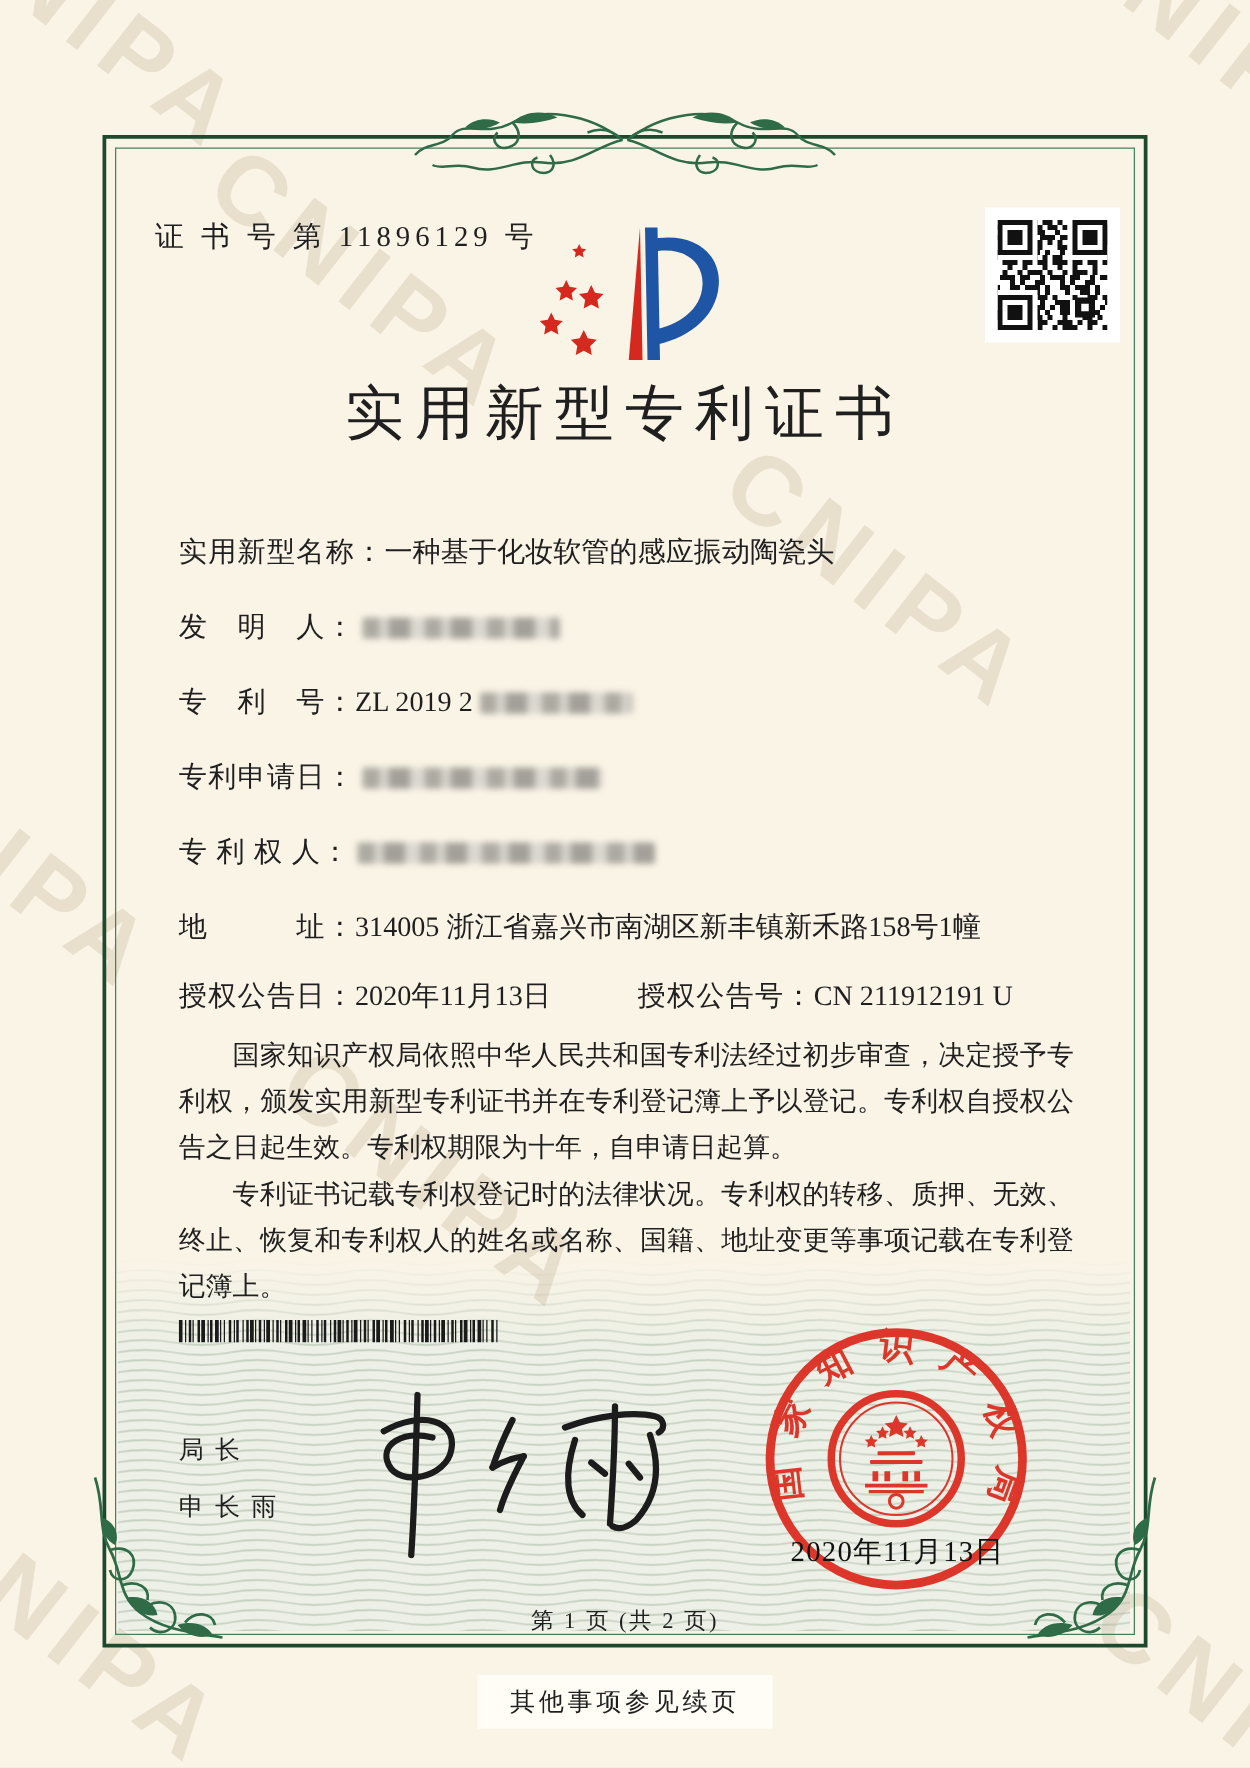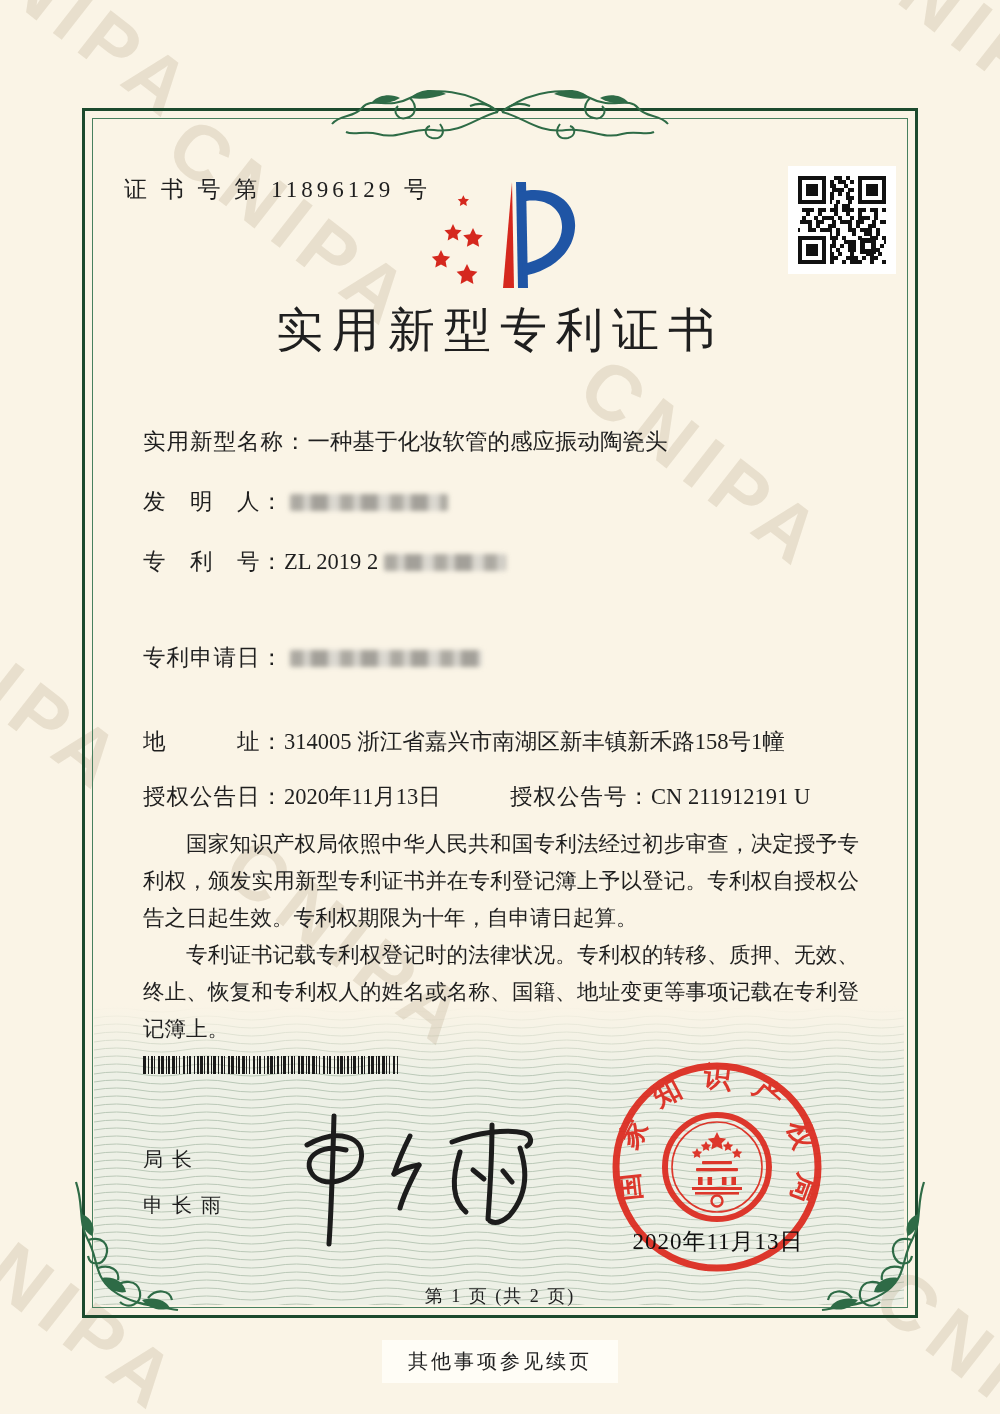--- a/index.html
+++ b/index.html
@@ -205,22 +205,25 @@
 
   <div class="field" style="top:426px;">
     <span class="lab">实用新型名称：</span><span>一种基于化妆软管的感应振动陶瓷头</span>
   </div>
   <div class="field" style="top:486px;">
     <span class="lab">发　明　人：</span><span class="redact" style="width:158px;"></span>
   </div>
   <div class="field" style="top:546px;font-family:Liberation Serif, serif;">
     <span class="lab">专　利　号：</span><span>ZL 2019 2</span><span class="redact" style="width:122px;"></span>
   </div>
-  <div class="field" style="top:606px;margin-top:36px;">
+  <div class="field" style="top:606px;">
     <span class="lab">专利申请日：</span><span class="redact" style="width:192px;"></span>
+  </div>
+  <div class="field" style="top:666px;">
+    <span class="lab">专 利 权 人：</span><span class="redact" style="width:238px;"></span>
   </div>
   <div class="field" style="top:726px;">
     <span class="lab">地　　　址：</span><span>314005 浙江省嘉兴市南湖区新丰镇新禾路158号1幢</span>
   </div>
 
   <div class="field" style="top:781px;">
     <span class="lab">授权公告日：</span><span>2020年11月13日</span>
     <span class="grant-no"><span class="lab">授权公告号：</span><span>CN 211912191 U</span></span>
   </div>
 

